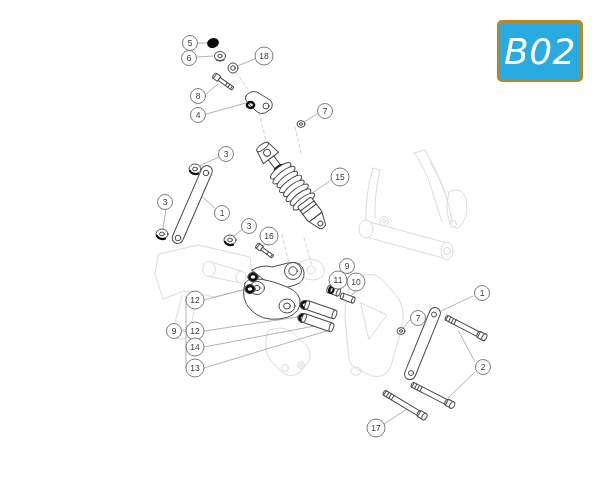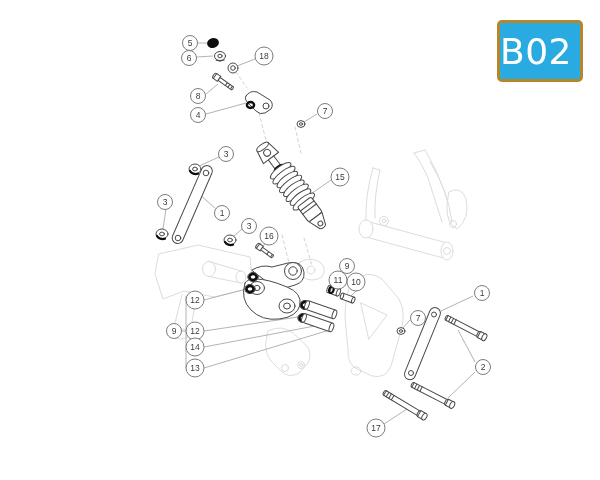--- a/index.html
+++ b/index.html
@@ -13,23 +13,23 @@
   .part{stroke:var(--c-part_outline,#4a4a4a);fill:#ffffff;stroke-width:1;stroke-linejoin:round;stroke-linecap:round;}
   .part .bfill{fill:var(--c-rubber_black,#0d0d0d);stroke:none;}
   .part .bring{fill:none;stroke:var(--c-rubber_black,#0d0d0d);}
   .part .nofill{fill:none;}
   .leader{stroke:var(--c-leader_line,#b3b3b3);fill:none;stroke-width:1;}
   .co-circle{fill:var(--c-callout_fill,#ffffff);stroke:var(--c-callout_stroke,#7d7d7d);stroke-width:1;}
   .co-text{font:8.5px "Liberation Sans",sans-serif;fill:var(--c-callout_text,#3a3a3a);text-anchor:middle;}
   
   .badge{position:absolute;left:497px;top:20px;width:80px;height:56px;
          background:var(--badge-bg,#29abe2);border:3px solid var(--badge-border,#b5872d);
-         border-radius:5px;display:flex;align-items:center;justify-content:flex-start;
+         border-radius:5px;display:flex;align-items:center;justify-content:center;
          color:var(--badge-text,#ffffff);font-family:"DejaVu Sans",sans-serif;
-         font-size:36px;font-weight:400;letter-spacing:0.5px;user-select:none;}
+         font-size:36px;font-weight:400;letter-spacing:0.5px;user-select:none;font-style:italic;}
 </style>
 </head>
 <body>
 
 <div class="stage">
 
   <svg width="600" height="480" viewBox="0 0 600 480">
 
     <g class="frame">
       <g>

